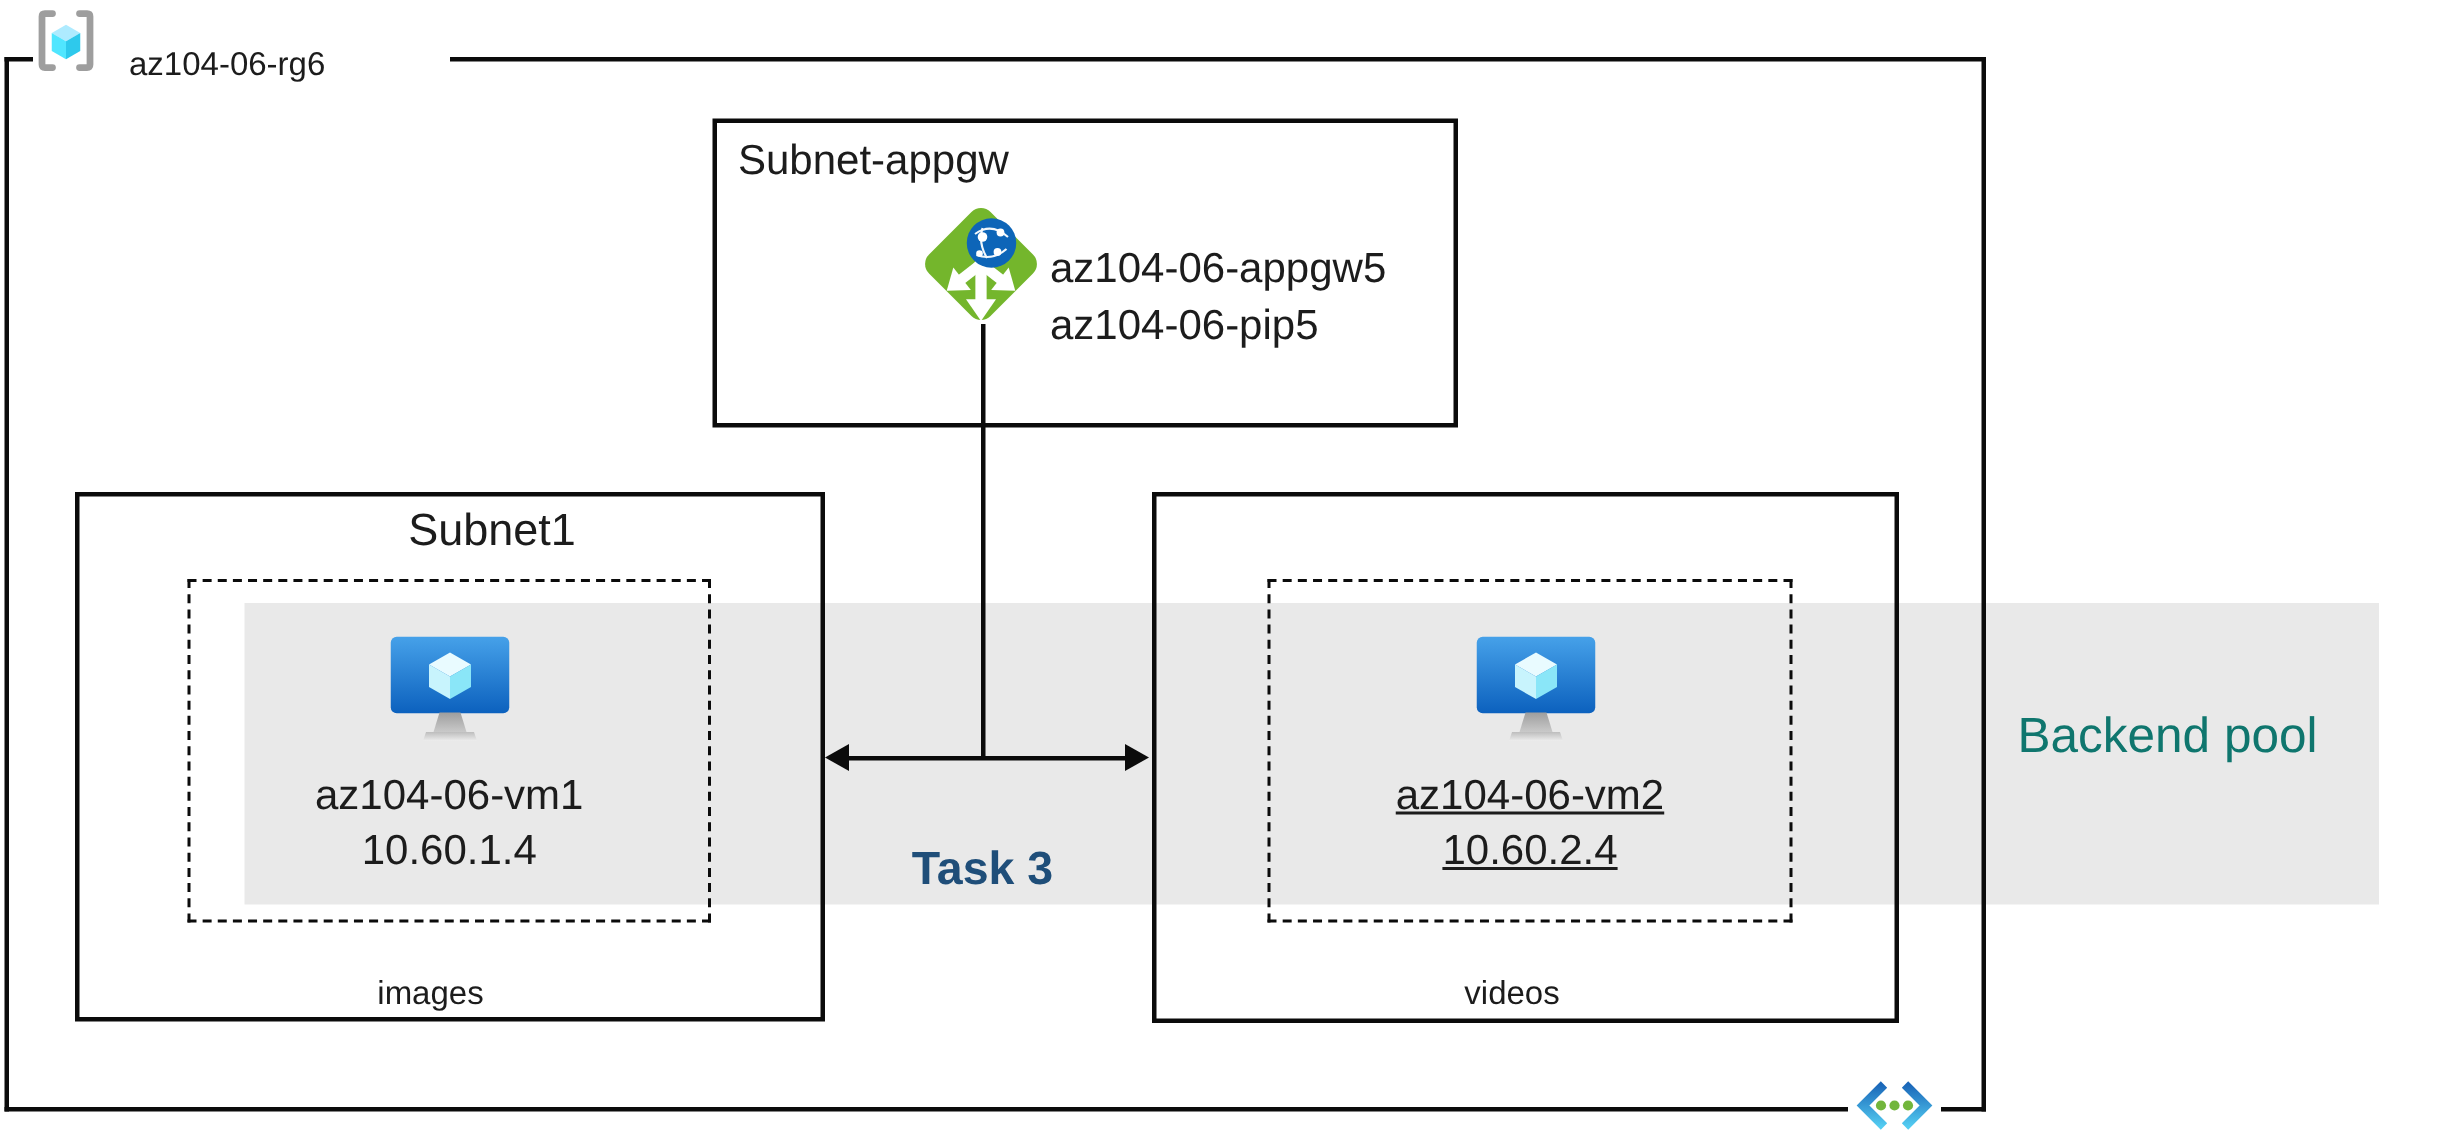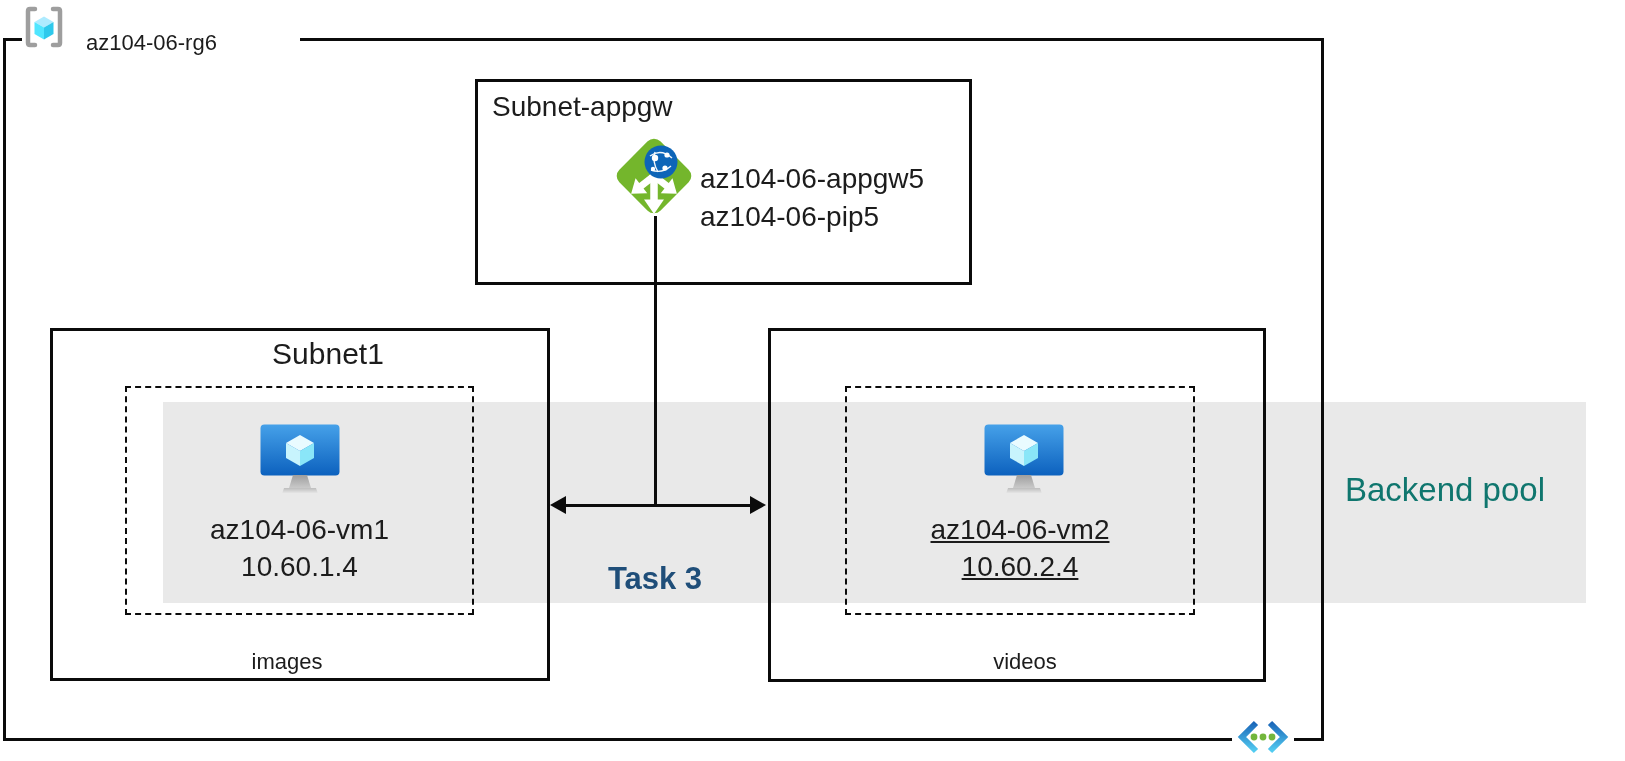--- a/index.html
+++ b/index.html
@@ -141,21 +141,21 @@
     <polygon points="40,11 54,19 40,27 26,19" fill="#E9FBFF"></polygon>
     <polygon points="26,19 40,27 40,42 26,34" fill="#C8F4FD"></polygon>
     <polygon points="54,19 40,27 40,42 54,34" fill="#8AE6F8"></polygon>
     <polygon points="33,51 47,51 51,64 29,64" fill="url(#vm2t)"></polygon>
     <polygon points="24,64 56,64 58,70 22,70" fill="url(#vm2b)"></polygon>
   </svg>
   <div class="abs lbl fs28 vmtext center" style="left:845px;top:511px;width:350px;text-decoration:underline;">
     <div>az104-06-vm2</div>
     <div>10.60.2.4</div>
   </div>
-  <div class="abs lbl fs30 center" style="left:780px;top:631px;width:490px;">videos</div>
+  <div class="abs lbl fs30 center" style="left:763px;top:631px;width:490px;">videos</div>
 
   <div class="abs whitepatch" style="left:1232px;top:734px;width:62px;height:10px;"></div>
   <svg class="abs" style="left:1235px;top:718px;" width="56" height="38" viewBox="0 0 56 38">
     <defs>
       <linearGradient id="vng" x1="0" y1="0" x2="0" y2="1">
         <stop offset="0" stop-color="#1B67B9"></stop>
           <stop offset="1" stop-color="#53CCF1"></stop>
       </linearGradient>
     </defs>
     <polyline points="21,5 7,19 21,33" fill="none" stroke="url(#vng)" stroke-width="6"></polyline>

